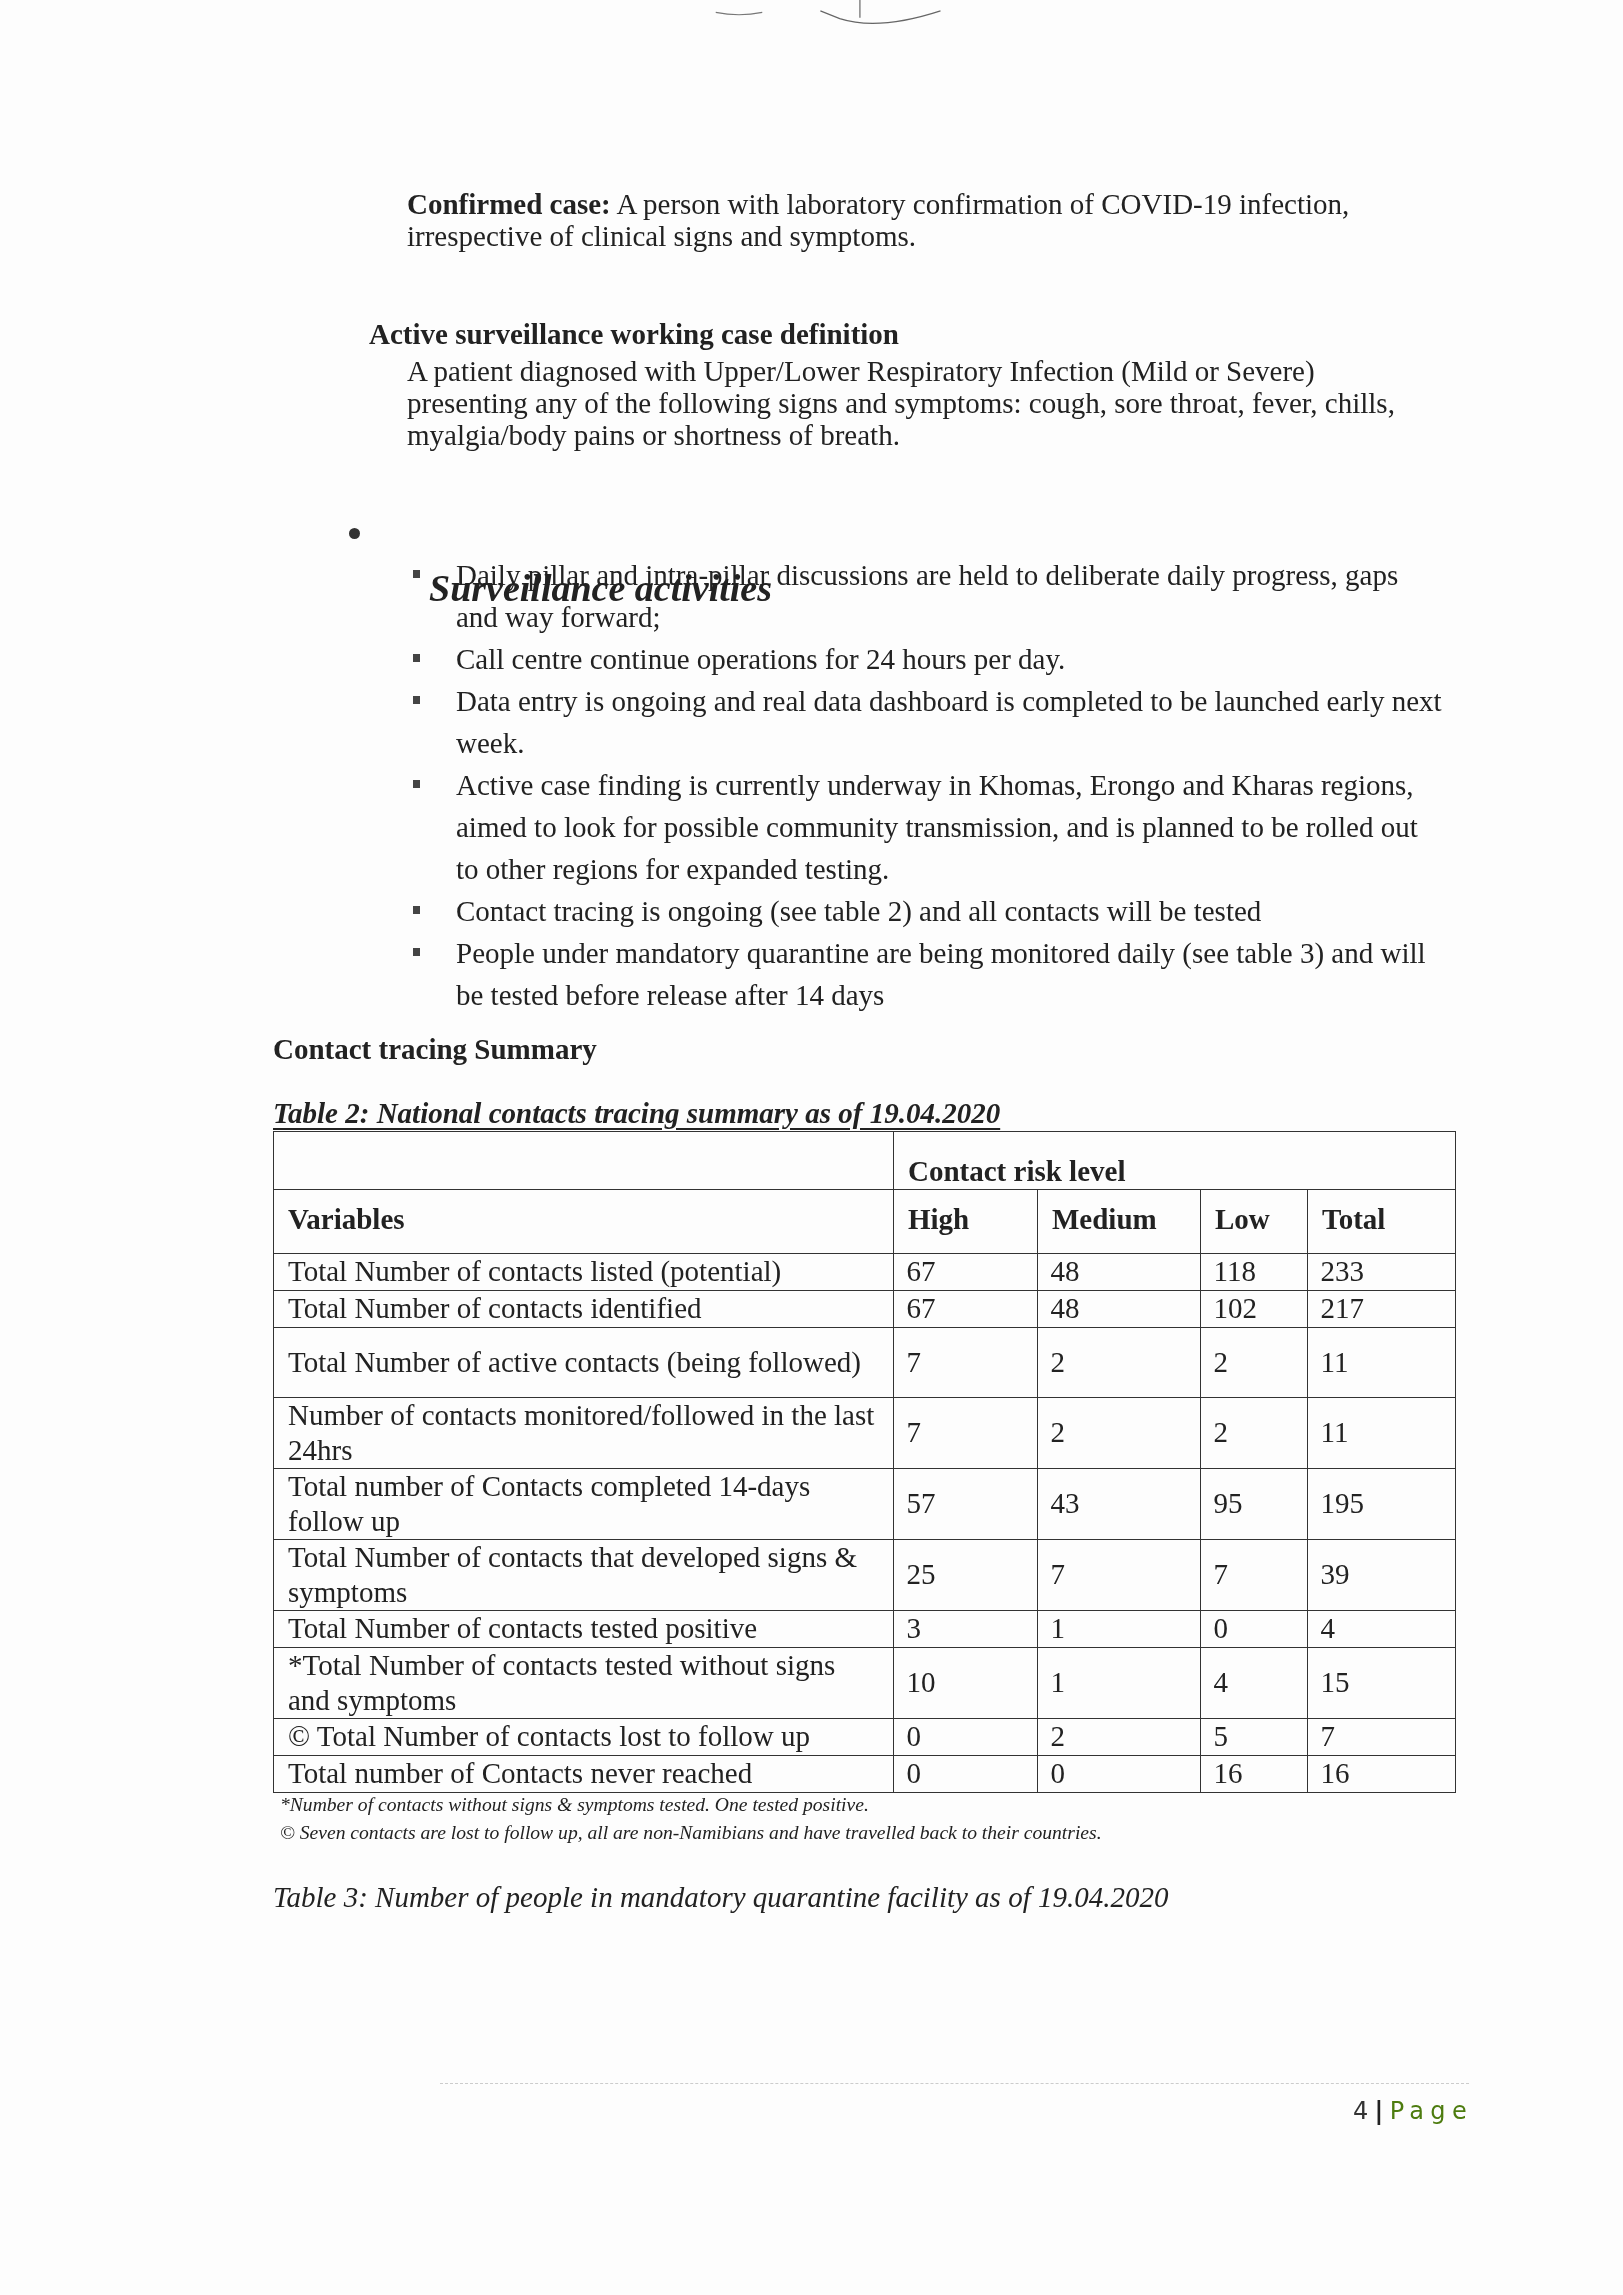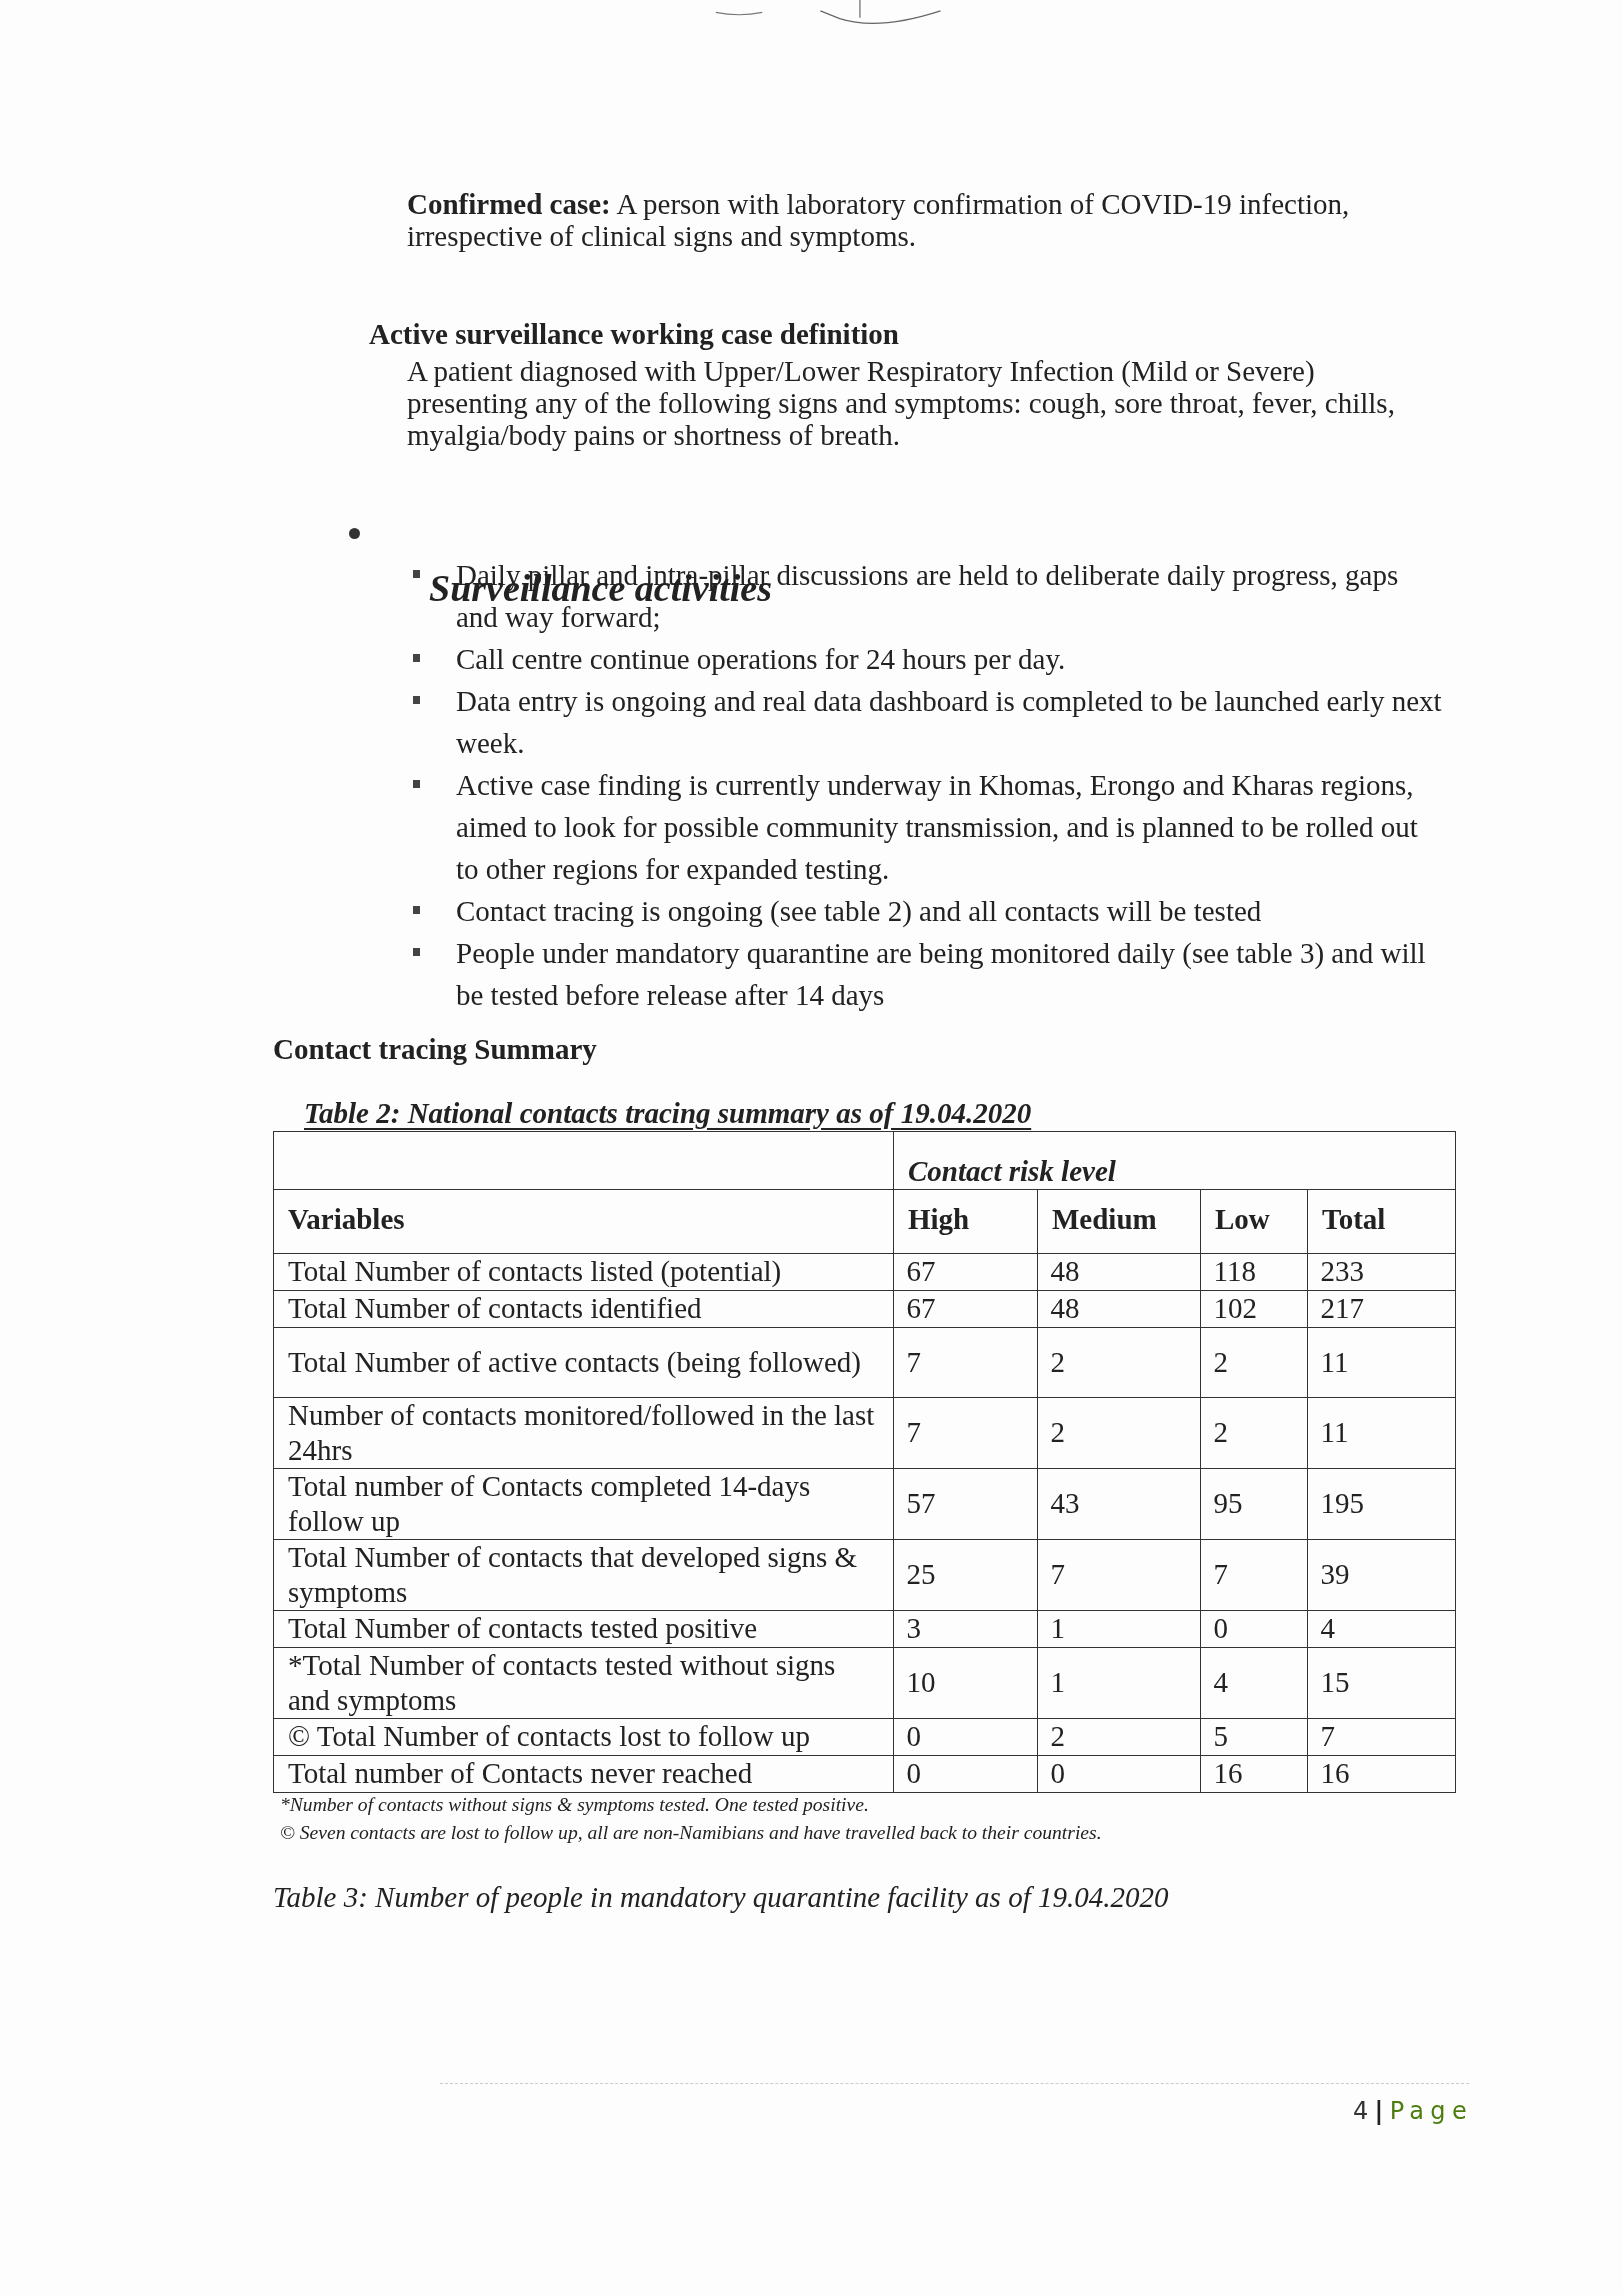--- a/index.html
+++ b/index.html
@@ -24,40 +24,40 @@
   
   #surv-bullet { left: 349px; top: 528px; width: 11px; height: 11px; border-radius: 50%; background: #333; }
   #surv-title { left: 429px; top: 518px; font-size: 38px; font-style: italic; font-weight: bold; margin-top: 48px; }
   #surv-list { left: 407px; top: 554px; width: 1037px; margin: 0; padding: 0; list-style: none; }
   #surv-list li { position: relative; padding-left: 49px; font-size: 29px; line-height: 42px; }
   #surv-list li .sq {
     position: absolute; left: 6.3px; top: 15.7px; width: 7px; height: 8.6px; background: #444;
   }
   
   #ct-title { left: 273px; top: 1033px; font-size: 29px; font-weight: bold; }
-  #t2-caption { left: 273px; top: 1097px; font-size: 29px; font-weight: bold; font-style: italic; text-decoration: underline; text-underline-offset: 4.7px; margin-left: 31px; }
+  #t2-caption { left: 273px; top: 1097px; font-size: 29px; font-weight: bold; font-style: italic; text-decoration: underline; text-underline-offset: 4.7px; }
   table.t2 {
     position: absolute; left: 273px; top: 1131px; width: 1183px;
     border-collapse: collapse;
     font-size: 29px; line-height: 35px;
   }
   table.t2 td, table.t2 th {
     border: 1.6px solid #333;
     padding: 0 14px;
     text-align: left;
     vertical-align: middle;
     font-weight: normal;
   }
   table.t2 th { font-weight: bold; }
   table.t2 col.c0 { width: 620px; }
   table.t2 col.c1 { width: 144px; }
   table.t2 col.c2 { width: 163px; }
   table.t2 col.c3 { width: 107px; }
   table.t2 col.c4 { width: 148px; }
-  table.t2 tr.hdr1 td, table.t2 tr.hdr1 th { height: 57px; vertical-align: bottom; font-style: italic; }
+  table.t2 tr.hdr1 td, table.t2 tr.hdr1 th { height: 57px; vertical-align: bottom; }
   table.t2 tr.hdr2 th { height: 58px; vertical-align: middle; padding-bottom: 4.7px; }
   table.t2 tr.single td { height: 36px; }
   table.t2 tr.double td { height: 69px; }
   table.t2 tr.double td.val, table.t2 tr.single td.val { padding-left: 12.6px; }
   #footnotes { left: 280px; top: 1791px; font-size: 19.6px; line-height: 27.5px; font-style: italic; }
   #t3-caption { left: 273px; top: 1881px; font-size: 29px; font-weight: normal; font-style: italic; }
   #footer-line { left: 440px; top: 2083px; width: 1029px; height: 0; border-top: 0.8px dashed #ccc; }
   #page-num {
     left: 1353px; top: 2097px; font-family: "DejaVu Sans", sans-serif; font-size: 24px; color: #333;
   }

